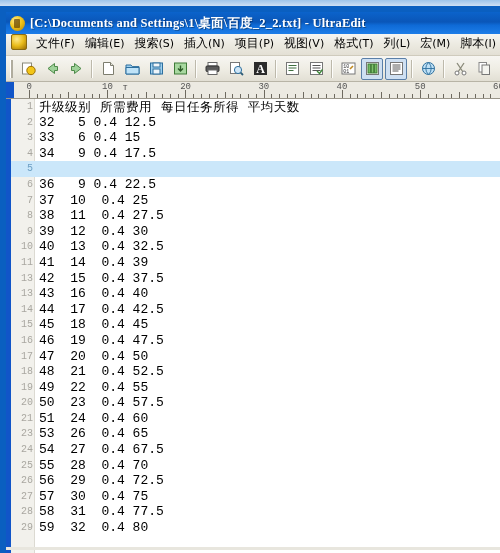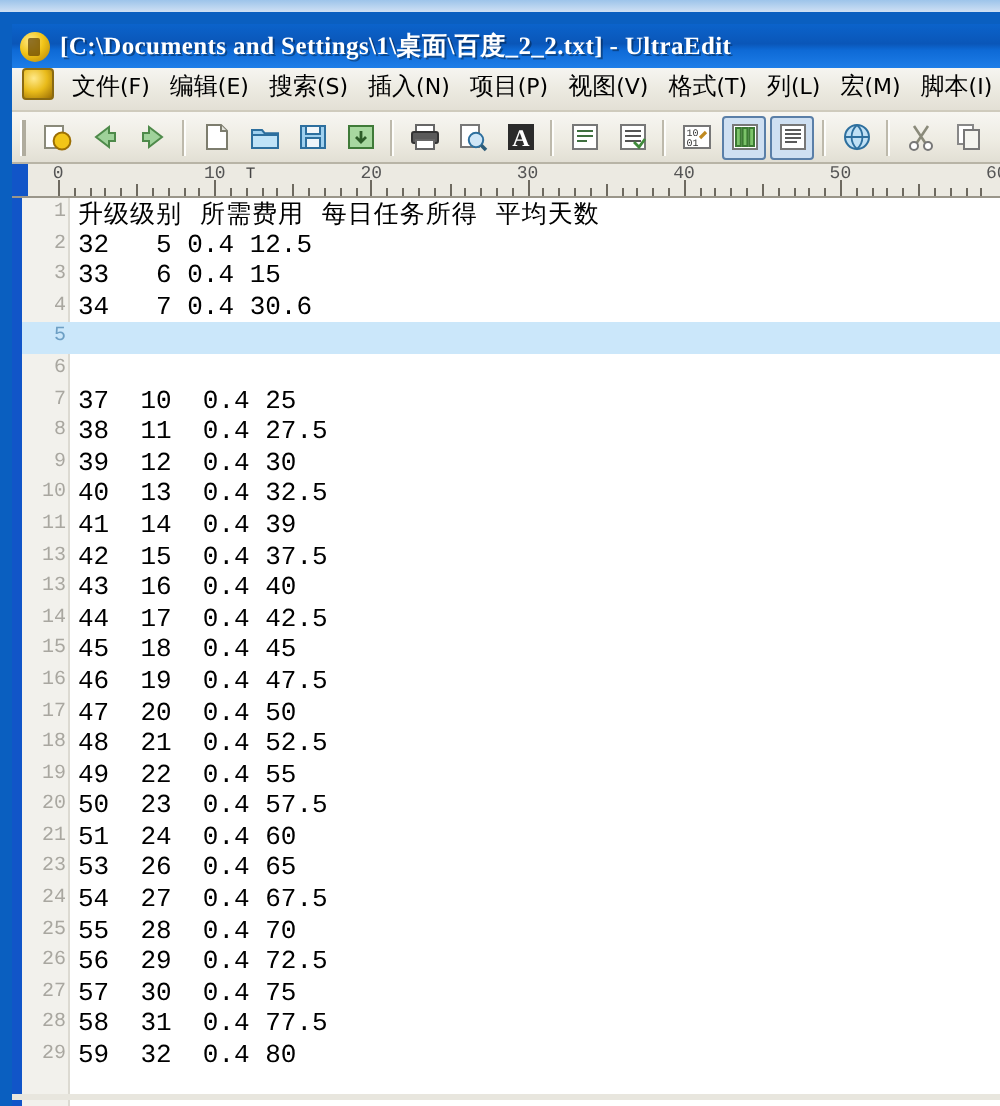--- a/index.html
+++ b/index.html
@@ -378,23 +378,23 @@
         </div>
     </div>
 
     <div class="editor">
       <div class="edge-strip"></div>
       <div class="gutter"></div>
       <div class="rows" id="rows">
           <div class="row"><span class="ln">1</span><span class="txt cjk">升级级别  所需费用  每日任务所得  平均天数</span></div>
           <div class="row"><span class="ln">2</span><span class="txt">32   5 0.4 12.5</span></div>
           <div class="row"><span class="ln">3</span><span class="txt">33   6 0.4 15</span></div>
-          <div class="row"><span class="ln">4</span><span class="txt">34   7 0.4 30.6</span></div>
+          <div class="row"><span class="ln">4</span><span class="txt">34   9 0.4 17.5</span></div>
           <div class="row sel"><span class="ln">5</span></div>
-          <div class="row"><span class="ln">6</span></div>
+          <div class="row"><span class="ln">6</span><span class="txt">36   9 0.4 22.5</span></div>
           <div class="row"><span class="ln">7</span><span class="txt">37  10  0.4 25</span></div>
           <div class="row"><span class="ln">8</span><span class="txt">38  11  0.4 27.5</span></div>
           <div class="row"><span class="ln">9</span><span class="txt">39  12  0.4 30</span></div>
           <div class="row"><span class="ln">10</span><span class="txt">40  13  0.4 32.5</span></div>
           <div class="row"><span class="ln">11</span><span class="txt">41  14  0.4 39</span></div>
           <div class="row"><span class="ln">13</span><span class="txt">42  15  0.4 37.5</span></div>
           <div class="row"><span class="ln">13</span><span class="txt">43  16  0.4 40</span></div>
           <div class="row"><span class="ln">14</span><span class="txt">44  17  0.4 42.5</span></div>
           <div class="row"><span class="ln">15</span><span class="txt">45  18  0.4 45</span></div>
           <div class="row"><span class="ln">16</span><span class="txt">46  19  0.4 47.5</span></div>

